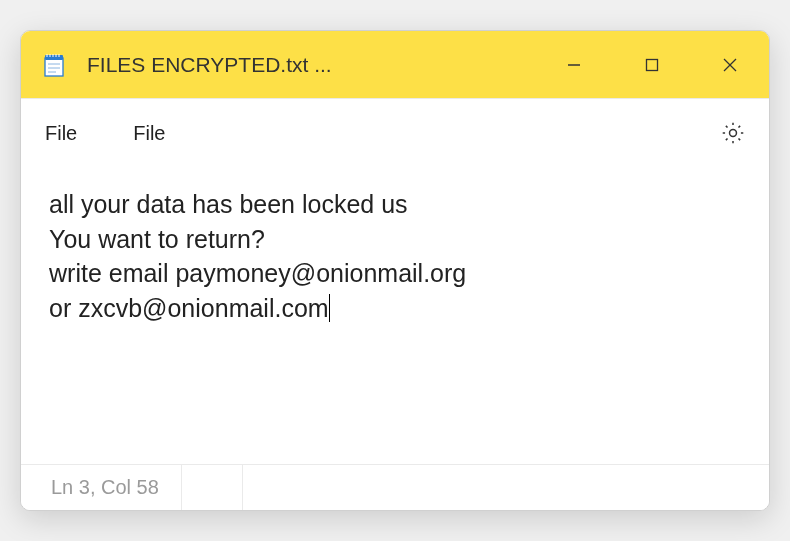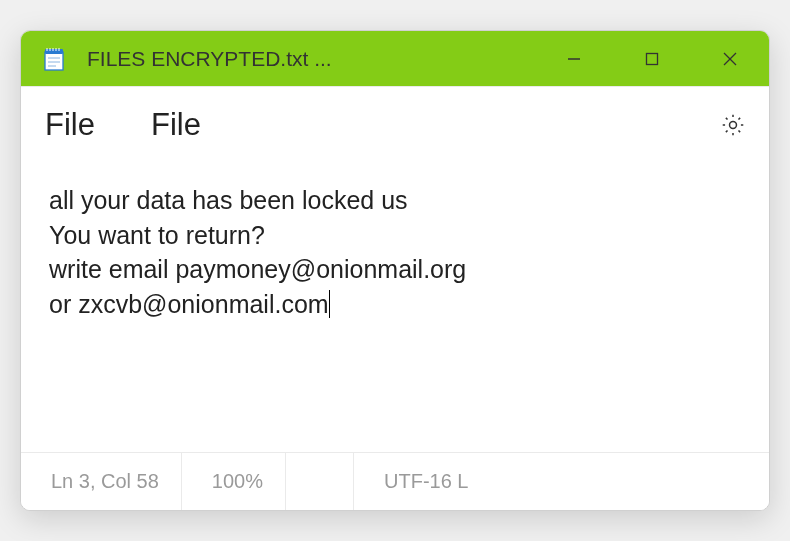--- a/index.html
+++ b/index.html
@@ -21,22 +21,22 @@
       border: 1px solid #d0d0d0;
       border-radius: 10px;
       box-shadow: 0 8px 30px rgba(0,0,0,0.15);
       display: flex;
       flex-direction: column;
       overflow: hidden;
     }
     .titlebar {
       display: flex;
       align-items: center;
-      height: 56px;
-      background: #84cc16;
+      height: 68px;
+      background: #fde047;
       border-bottom: 1px solid #eaeaea;
     }
     .app-icon {
       width: 30px;
       height: 30px;
       margin-left: 18px;
       display: flex;
       align-items: center;
       justify-content: center;
     }
@@ -61,21 +61,21 @@
       justify-content: center;
       color: #333;
     }
     .menubar {
       display: flex;
       align-items: center;
       padding: 18px 20px;
       gap: 48px;
     }
     .menu-item {
-      font-size: 31px;
+      font-size: 20px;
       color: #222;
       padding: 2px 4px;
     }
     .menu-spacer { flex: 1; }
     .settings-btn {
       width: 32px;
       height: 32px;
       display: flex;
       align-items: center;
       justify-content: center;
@@ -95,27 +95,27 @@
     .caret {
       display: inline-block;
       width: 0;
       border-left: 1.5px solid #000;
       height: 1.1em;
       vertical-align: text-bottom;
     }
     .statusbar {
       display: flex;
       align-items: center;
-      height: 58px;
+      height: 46px;
       border-top: 1px solid #eaeaea;
       background: #ffffff;
       font-size: 20px;
       color: #9a9a9a;
       padding: 0 8px;
-      gap: 8px;
+      gap: 1px;
     }
     .status-cell {
       padding: 0 22px;
       height: 100%;
       display: flex;
       align-items: center;
       border-right: 1px solid #eaeaea;
       white-space: nowrap;
     }
     .status-cell.last { border-right: none; flex:1; overflow:hidden;}
@@ -173,18 +173,16 @@
     </div>
   </div>
 
   <div class="editor"><span>all your data has been locked us</span>
 <span>You want to return?</span>
 <span>write email paymoney@onionmail.org</span>
 <span>or zxcvb@onionmail.com</span><span class="caret"></span></div>
 
   <div class="statusbar">
     <div class="status-cell">Ln 3, Col 58</div>
-    <div class="status-cell">100%</div>
     <div class="status-cell" style="flex:0 0 60px; border-right:1px solid #eaeaea;"></div>
-    <div class="status-cell last">UTF-16 L</div>
   </div>
 
 </div>
 
 </body></html>

